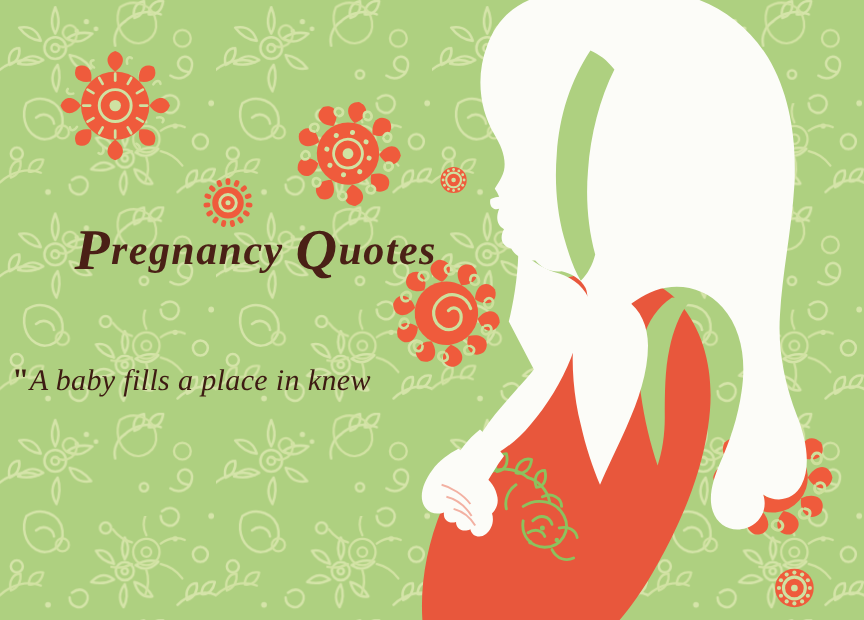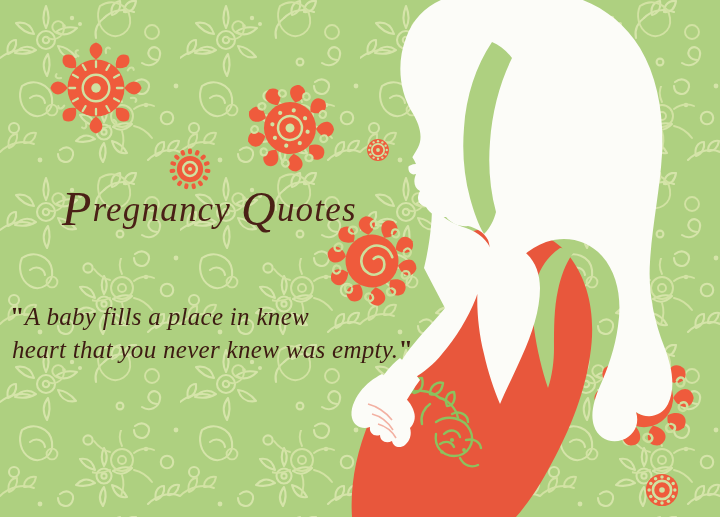--- a/index.html
+++ b/index.html
@@ -27,21 +27,21 @@
     width: 720px;
     height: 517px;
     pointer-events: none;
   }
   #title {
     position: absolute;
     left: 62px;
     top: 186px;
     font-family: "Liberation Serif", serif;
     font-style: italic;
-    font-weight: 400;
+    font-weight: 700;
     font-size: 35px;
     letter-spacing: 1.2px;
     color: #4a2016;
     white-space: nowrap;
     line-height: 1;
   }
   #title .cap {
     font-size: 48px;
     line-height: 0.8;
     position: relative;
@@ -505,17 +505,16 @@
     </g>
   </svg>
 
   <div id="text-layer">
     <div id="title">
       <span class="cap">P</span><span>regnancy</span>&nbsp;<span class="cap">Q</span><span>uotes</span>
     </div>
 
     <div id="quote-block">
       <span class="ql"><span class="qmark">"</span><span>A baby fills a place in knew</span></span>
-      <span class="ql" id="quote-line-2"><span>heart that you never knew was empty.</span><span class="qmark">"</span></span>
     </div>
   </div>
 
 </div>
 
 </body></html>

